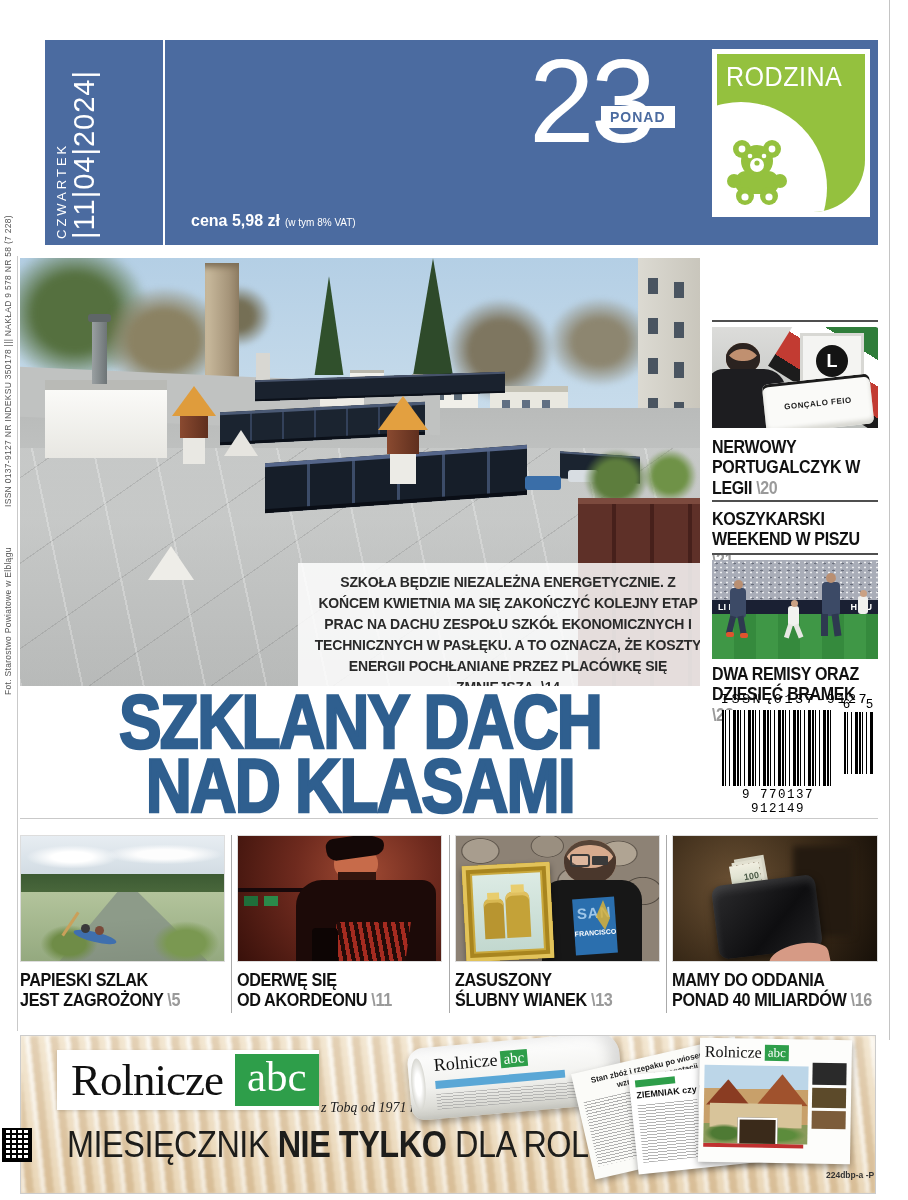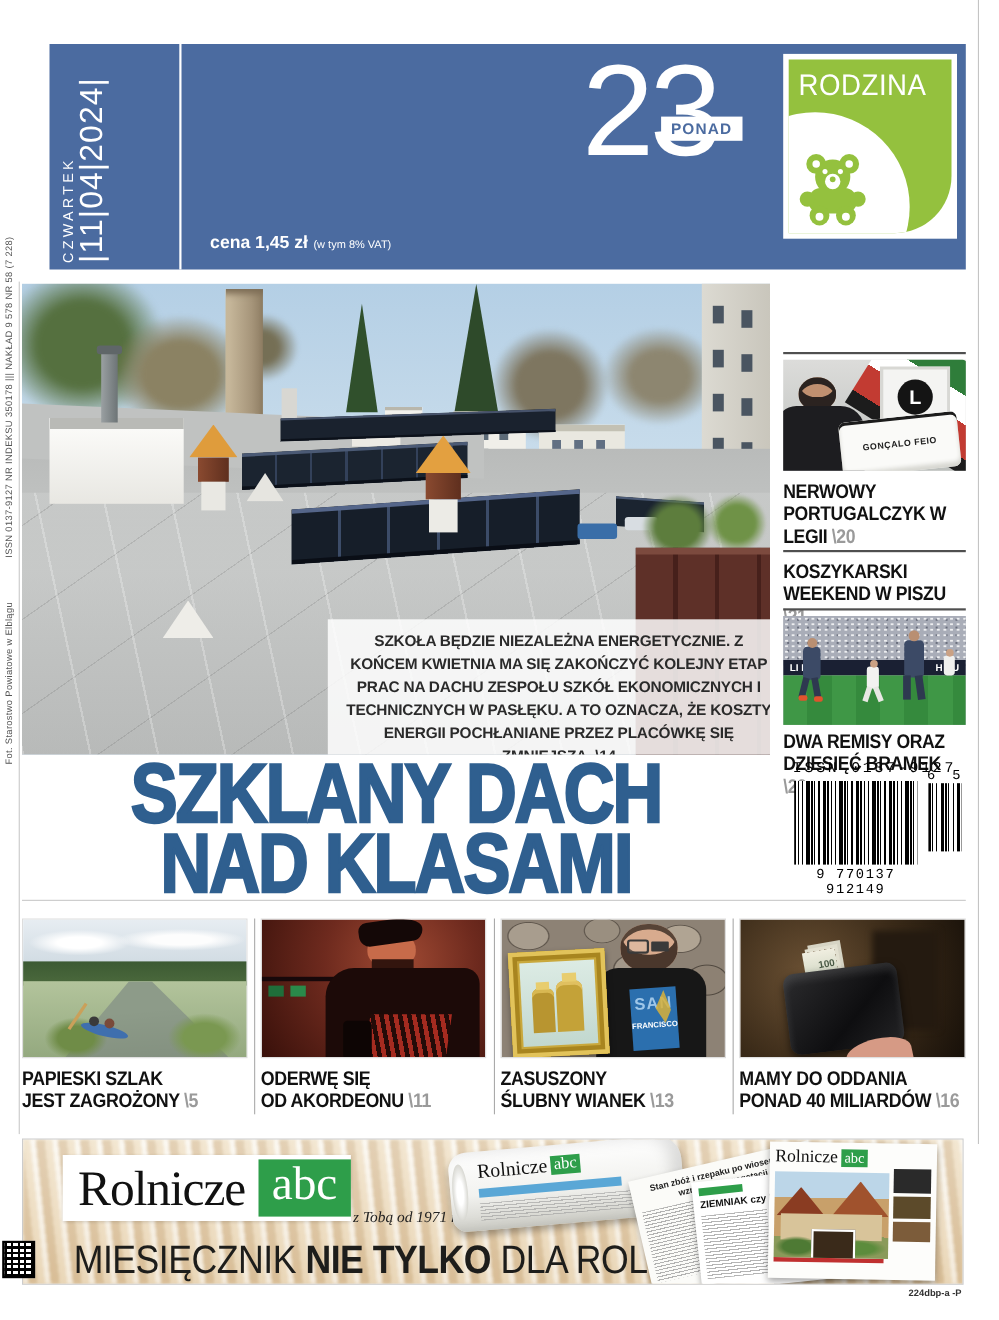--- a/index.html
+++ b/index.html
@@ -60,21 +60,21 @@
         #fff 4px 7px,#000 7px 8px,#fff 8px 11px,#000 11px 14px,#fff 14px 15px);}
   .bc-dig{font-family:"Liberation Mono",monospace;font-size:12.5px;letter-spacing:1.5px;color:#000;}
 
   
   .t-img{top:835px;height:127px;overflow:hidden;border:1px solid #ddd;box-sizing:border-box;}
   .t-title{top:970px;font-weight:700;font-size:18px;line-height:1.13;color:#111;
            transform:scaleX(.9);transform-origin:0 0;letter-spacing:-.4px;width:225px;}
   .vline{width:1px;background:#aaa;}
 
   
-  .ad{left:20px;top:1035px;width:856px;height:133px;border:1px solid #ccc;box-sizing:border-box;
+  .ad{left:20px;top:1035px;width:856px;height:159px;border:1px solid #ccc;box-sizing:border-box;
       background:linear-gradient(#f8f1e4,#e6d2b2);overflow:hidden;}
   .wheat{position:absolute;inset:0;
       background:repeating-linear-gradient(84deg,rgba(255,255,255,.55) 0 5px,rgba(193,155,104,.38) 5px 13px,
       rgba(236,219,189,.5) 13px 20px);filter:blur(1.5px);}
   .rol-box{background:#fff;display:flex;align-items:center;padding:4px 0 4px 14px;
            box-shadow:0 1px 3px rgba(0,0,0,.15);}
   .rol-t{font-family:"Liberation Serif",serif;font-size:45px;color:#111;letter-spacing:-1px;
          padding-right:12px;}
   .abc{background:#2e9e4a;color:#fff;font-family:"Liberation Serif",serif;font-size:43px;
        padding:0 12px 6px 12px;line-height:1.05;}
@@ -98,21 +98,21 @@
   <div class="ab mast">
     <div class="ab strip">
       <div class="ab strip-in">
         <div class="wkday">CZWARTEK</div>
         <div class="eddate">|11|04|2024|</div>
       </div>
     </div>
     <div class="ab years" style="left:484px;top:14px;">23</div>
     <div class="ab lata" style="left:556px;top:66px;">PONAD</div>
     <div class="ab price" style="left:146px;top:172px;">
-      <span>cena 1,45 zł</span><small>(w tym 8% VAT)</small>
+      <span>cena 5,98 zł</span><small>(w tym 8% VAT)</small>
     </div>
 
     <div class="ab rod" style="left:667px;top:9px;">
       <div class="rod-g">
         <div class="rod-circle"></div>
         <div class="rod-t">RODZINA</div>
         <svg class="ab" style="left:8px;bottom:6px;" width="66" height="70" viewBox="0 0 66 70">
           <g fill="#94c13e">
             <circle cx="17" cy="13" r="9"></circle>
               <circle cx="47" cy="13" r="9"></circle>

